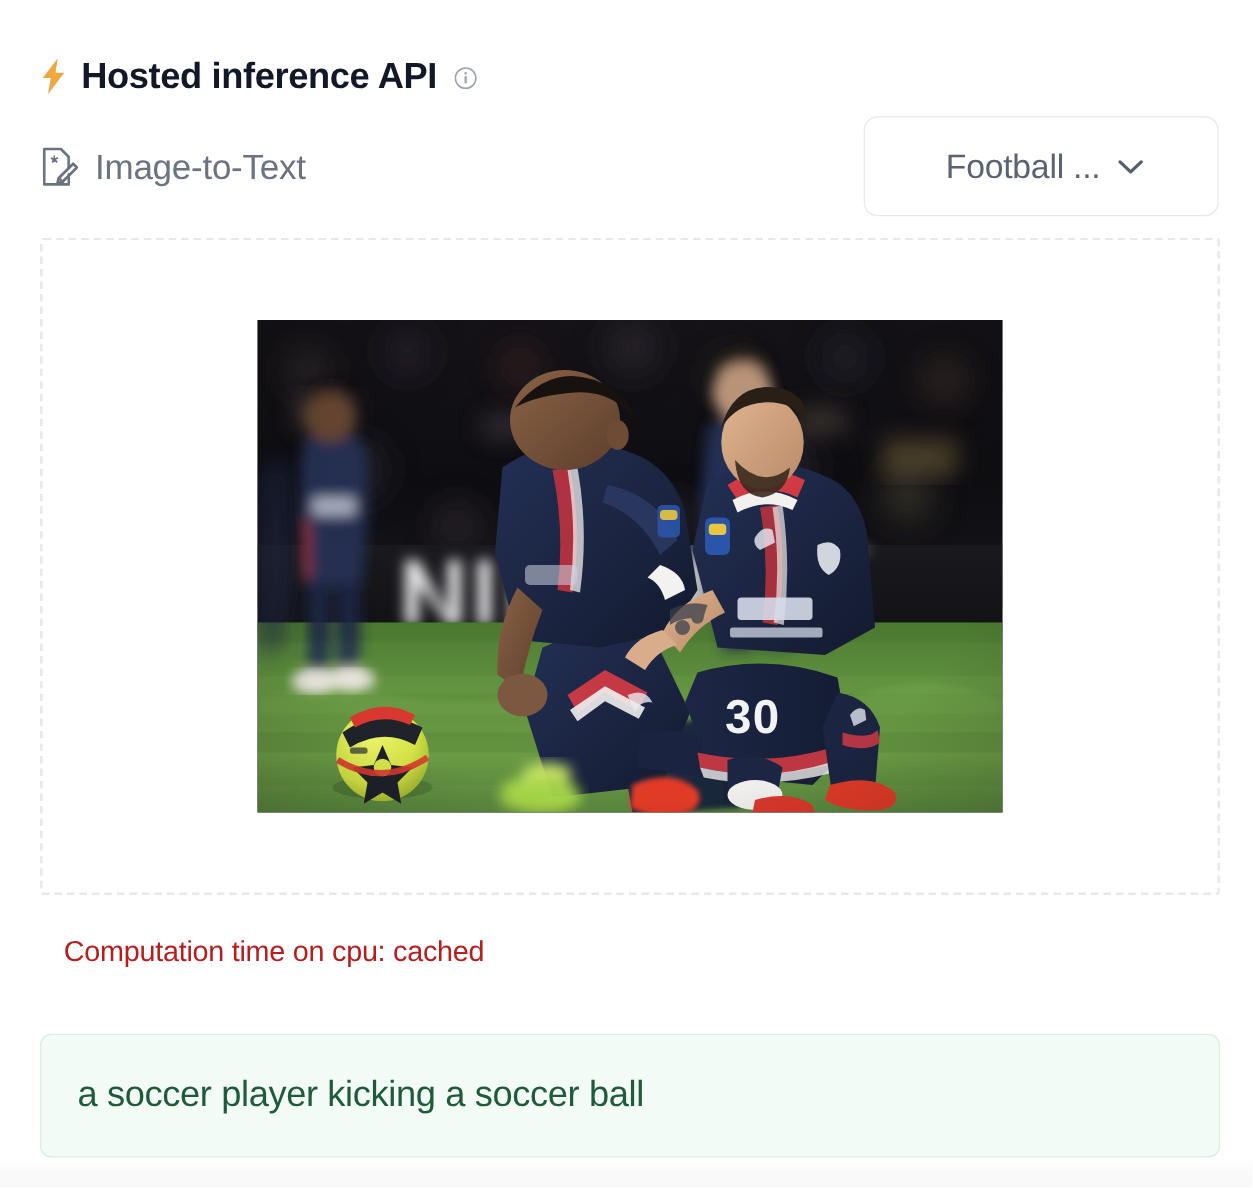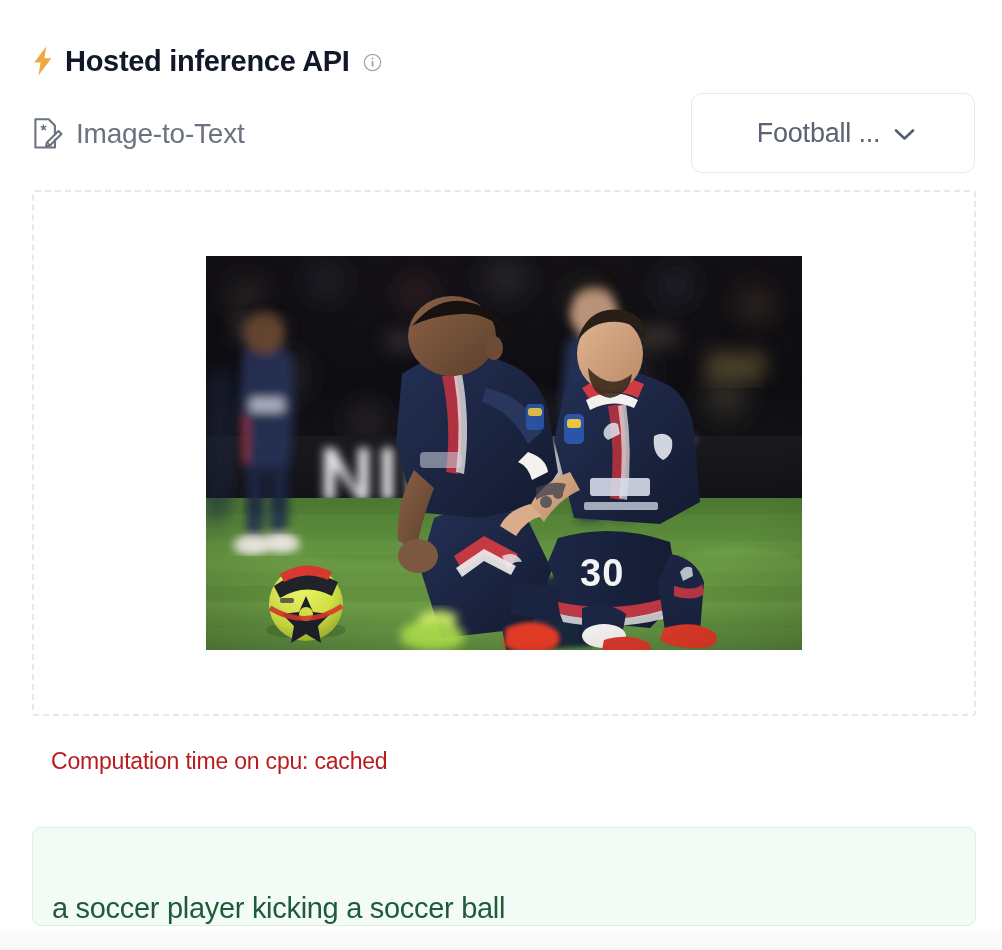--- a/index.html
+++ b/index.html
@@ -152,22 +152,22 @@
   .result-box {
     position: absolute;
     left: 32px;
     top: 827px;
     width: 944px;
     height: 99px;
     background: #f2fbf5;
     border: 1px solid #d7f0e0;
     border-radius: 9px;
     display: flex;
-    align-items: flex-end;
-    padding: 0 19px;
+    align-items: center;
+    padding: 0 29px;
   }
   .result-text {
     font-size: 29px;
     color: #1f5b3a;
     letter-spacing: -0.3px;
     white-space: nowrap;
   }
 </style>
 </head>
 <body>

